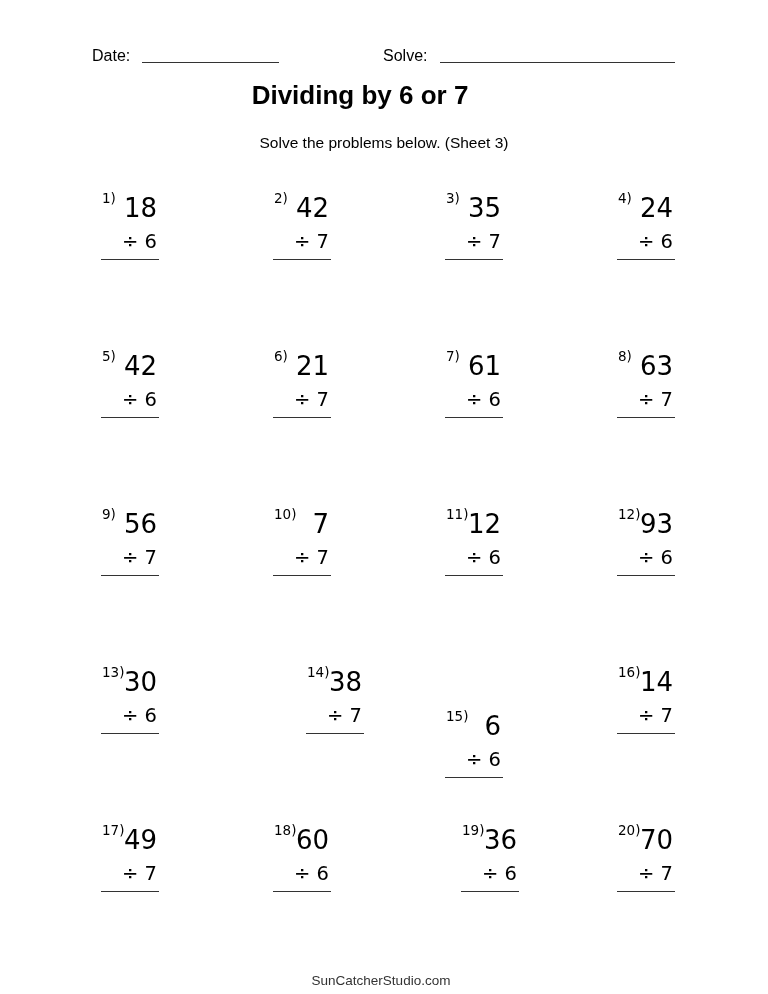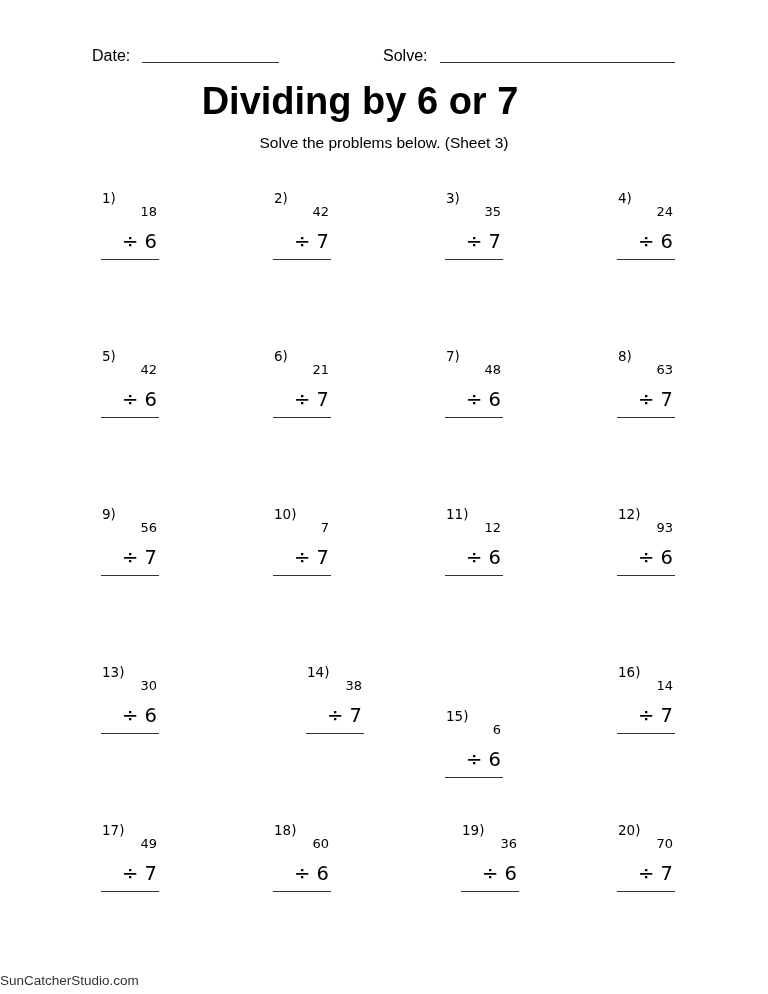--- a/index.html
+++ b/index.html
@@ -1,28 +1,28 @@
 <!DOCTYPE html>
 <html><head>
   <meta charset="utf-8">
   <style>
     html, body { margin: 0; padding: 0; background: #ffffff; }
     body { width: 768px; height: 994px; position: relative; overflow: hidden; color: #000; }
     .hdr { position: absolute; font-family: "Liberation Sans", sans-serif; font-size: 16px; top: 47px; }
     .hdr-line { position: absolute; border-bottom: 1px solid #333; height: 0; top: 62px; }
     .title { position: absolute; left: 0; width: 720px; top: 80px; text-align: center;
-             font-family: "Liberation Sans", sans-serif; font-weight: bold; font-size: 38px; }
+             font-family: "Liberation Sans", sans-serif; font-weight: bold; font-size: 26px; }
     .subtitle { position: absolute; left: 0; width: 768px; top: 134px; text-align: center;
                 font-family: "Liberation Sans", sans-serif; font-size: 15.5px; }
     .problem { position: absolute; width: 58px; height: 80px; font-family: "DejaVu Sans", sans-serif; }
     .pnum { position: absolute; left: 1px; top: 0; font-size: 13.5px; }
-    .pdiv { position: absolute; right: 2px; top: 14px; font-size: 13px; text-align: right; white-space: pre; }
+    .pdiv { position: absolute; right: 2px; top: 3px; font-size: 26px; text-align: right; white-space: pre; }
     .psor { position: absolute; right: 2px; top: 40px; font-size: 19.5px; text-align: right; white-space: pre; }
     .pline { position: absolute; left: 0; right: 0; top: 69px; border-bottom: 1.5px solid #333; }
-    .footer { position: absolute; left: 0; width: 762px; top: 973px; text-align: left;
+    .footer { position: absolute; left: 0; width: 762px; top: 973px; text-align: center;
               font-family: "Liberation Sans", sans-serif; font-size: 13.5px; color: #333; }
   </style>
 </head>
 <body>
 
 <span class="hdr" style="left:92px;text-align:center;">Date:</span>
 <div class="hdr-line" style="left:142px; width:137px;"></div>
 <span class="hdr" style="left:383px;">Solve:</span>
 <div class="hdr-line" style="left:440px; width:235px;"></div>
 
@@ -61,21 +61,21 @@
       <div class="pline"></div>
     </div>
     <div class="problem" style="left: 273px; top: 348px;">
       <span class="pnum">6)</span>
       <span class="pdiv">21</span>
       <span class="psor">÷ 7</span>
       <div class="pline"></div>
     </div>
     <div class="problem" style="left: 445px; top: 348px;">
       <span class="pnum">7)</span>
-      <span class="pdiv">48</span>
+      <span class="pdiv">61</span>
       <span class="psor">÷ 6</span>
       <div class="pline"></div>
     </div>
     <div class="problem" style="left: 617px; top: 348px;">
       <span class="pnum">8)</span>
       <span class="pdiv">63</span>
       <span class="psor">÷ 7</span>
       <div class="pline"></div>
     </div>
     <div class="problem" style="left: 101px; top: 506px;">

